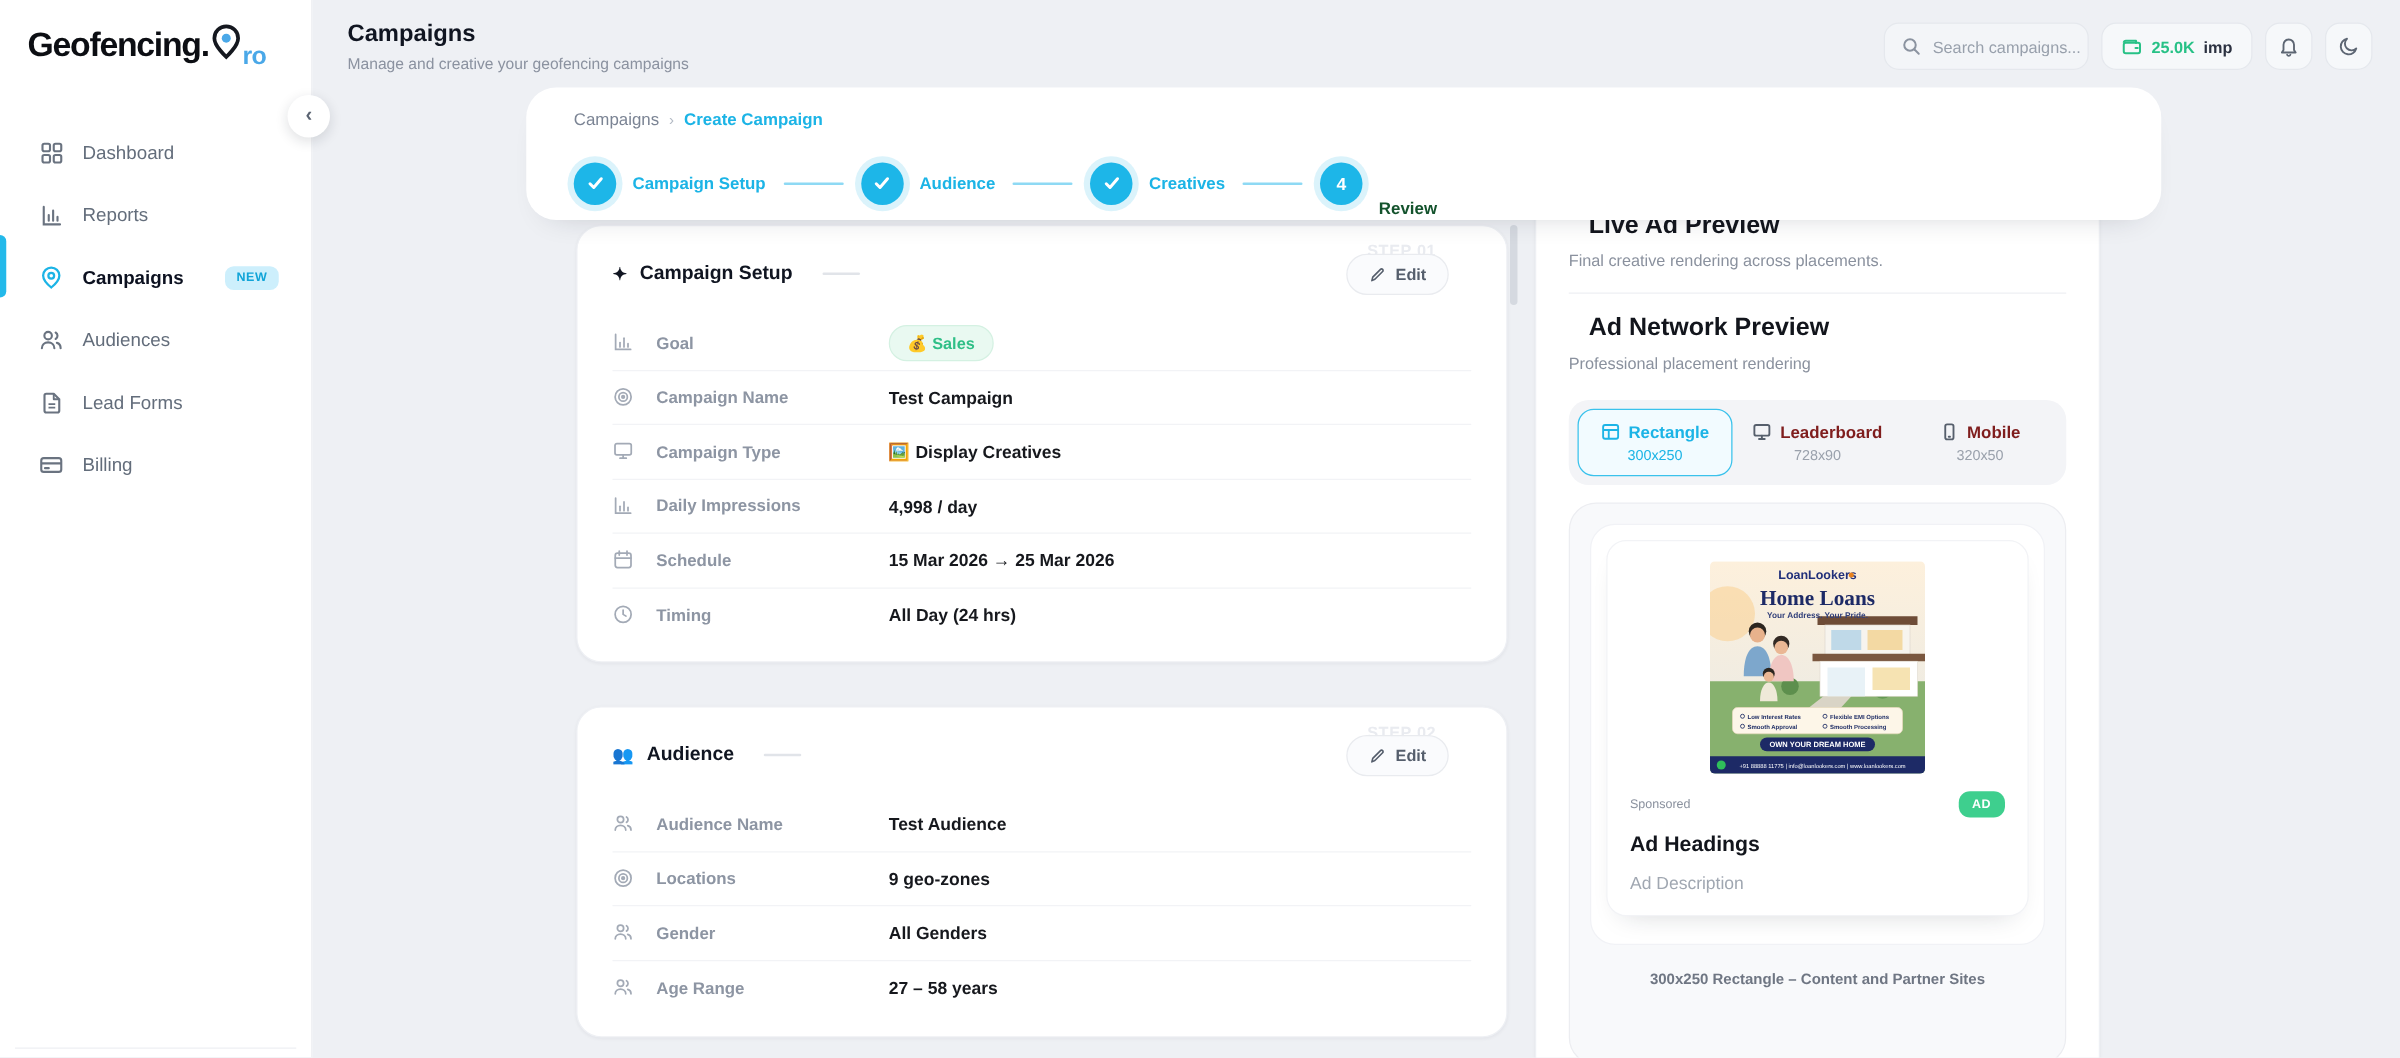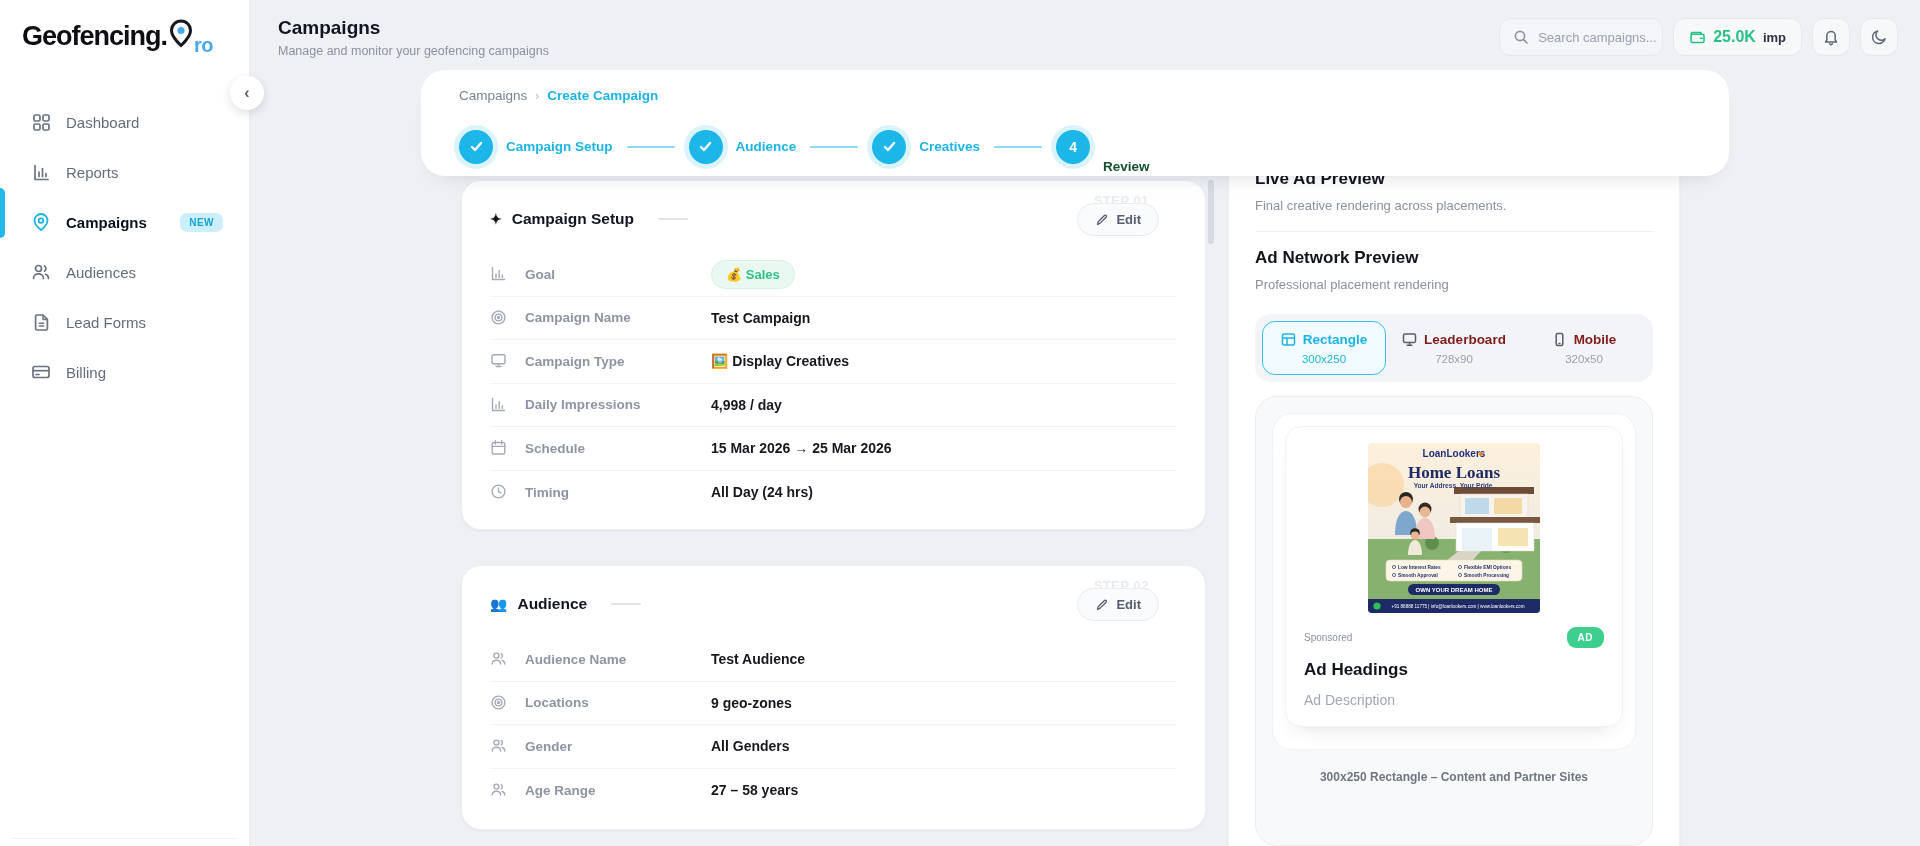--- a/index.html
+++ b/index.html
@@ -34,21 +34,21 @@
   .tb-title { font-size:19px; font-weight:800; color:#101521; }
   .tb-sub { font-size:12.5px; color:#8b92a0; margin-top:5px; }
   .tb-right { margin-left:auto; margin-right:22px; display:flex; align-items:center; gap:10px; }
   .search-pill { display:flex; align-items:center; gap:9px; width:164px; height:38px; padding:0 13px;
     background:#f3f5f8; border:1px solid #e5e8ed; border-radius:12px; }
   .search-pill input { border:none; outline:none; background:transparent; width:118px; font-size:13px;
     color:#3c434f; font-family:"Liberation Sans",sans-serif; }
   .search-pill input::placeholder { color:#98a0ac; }
   .imp-pill { display:flex; align-items:center; gap:7px; height:38px; padding:0 15px; background:#f6f8fa;
     border:1px solid #e5e8ed; border-radius:12px; cursor:pointer;}
-  .imp-val { color:#27c186; font-weight:800; font-size:16px; }
+  .imp-val { color:#27c186; font-weight:800; font-size:13px; }
   .imp-unit { color:#2b3140; font-weight:600; font-size:13px; }
   .icon-btn { width:38px; height:38px; border-radius:12px; background:#f6f8fa; border:1px solid #e5e8ed;
     display:flex; align-items:center; justify-content:center; color:#5d6673; cursor:pointer; }
 
   
   .stepper-card { position:absolute; left:421px; top:70px; width:1308px; height:106px; background:#fff;
     border-radius:24px; z-index:4; box-shadow:0 12px 26px -20px rgba(23,30,45,.3); padding:18px 0 0 38px; }
   .breadcrumb { display:flex; align-items:center; gap:8px; font-size:13.5px; }
   .bc-parent { color:#7b8494; cursor:pointer; }
   .bc-sep { color:#b3bac4; font-size:12px; }
@@ -86,21 +86,21 @@
     font-size:13px; font-weight:800; padding:6px 14px; border-radius:15px; }
 
   
   .scroll-thumb { position:absolute; left:1208px; top:180px; width:6px; height:64px; border-radius:3px;
     background:#d5d9e0; z-index:3; cursor:pointer;}
 
   
   .panel { position:absolute; left:1228px; top:150px; width:452px; height:780px; background:#fff;
     border:1px solid #eef0f4; border-radius:24px; box-shadow:0 1px 3px rgba(20,24,34,.05); z-index:1;
     padding:18px 26px; }
-  .panel-h1 { font-size:17px; font-weight:800; color:#12151c; }
+  .panel-h1 { font-size:20px; font-weight:800; color:#12151c;margin-left:16px; }
   .panel-sub { font-size:13px; color:#8a919e; margin-top:9px; }
   .panel-divider { height:1px; background:#eef0f3; margin:18px 0 16px; }
   .tabs { display:flex; gap:6px; background:#f3f4f7; border-radius:16px; padding:7px; margin-top:22px; }
   .tab { flex:1; border-radius:13px; padding:10px 4px 9px; text-align:center; cursor:pointer; border:1.5px solid transparent; }
   .tab .trow { display:flex; align-items:center; justify-content:center; gap:7px; }
   .tab-name { font-size:13.5px; font-weight:700; color:#7f1d1d; }
   .tab-size { font-size:11.5px; color:#9aa1ac; margin-top:6px; }
   .tab .ticon { color:#565f6c; display:flex; }
   .tab.active { background:#f2fbff; border-color:#3ac2ec; }
   .tab.active .tab-name, .tab.active .tab-size { color:#1cb4e6; }
@@ -207,21 +207,21 @@
     <div class="side-divider"></div>
   </div>
 
   <div class="collapse-btn">
     <span>‹</span>
   </div>
 
   <div class="topbar">
     <div class="tb-title-wrap">
       <div class="tb-title">Campaigns</div>
-      <div class="tb-sub">Manage and monitor your geofencing campaigns</div>
+      <div class="tb-sub">Manage and creative your geofencing campaigns</div>
     </div>
     <div class="tb-right">
       <div class="search-pill">
         <span style="display:flex">
           <svg width="16" height="16" viewBox="0 0 16 16" fill="none" stroke="#8b93a0" stroke-width="1.6" stroke-linecap="round">
               <circle cx="7" cy="7" r="4.6"></circle>
               <path d="M10.6 10.6L14 14"></path>
             </svg>
         </span>
         <input type="text" placeholder="Search campaigns..." style="">

